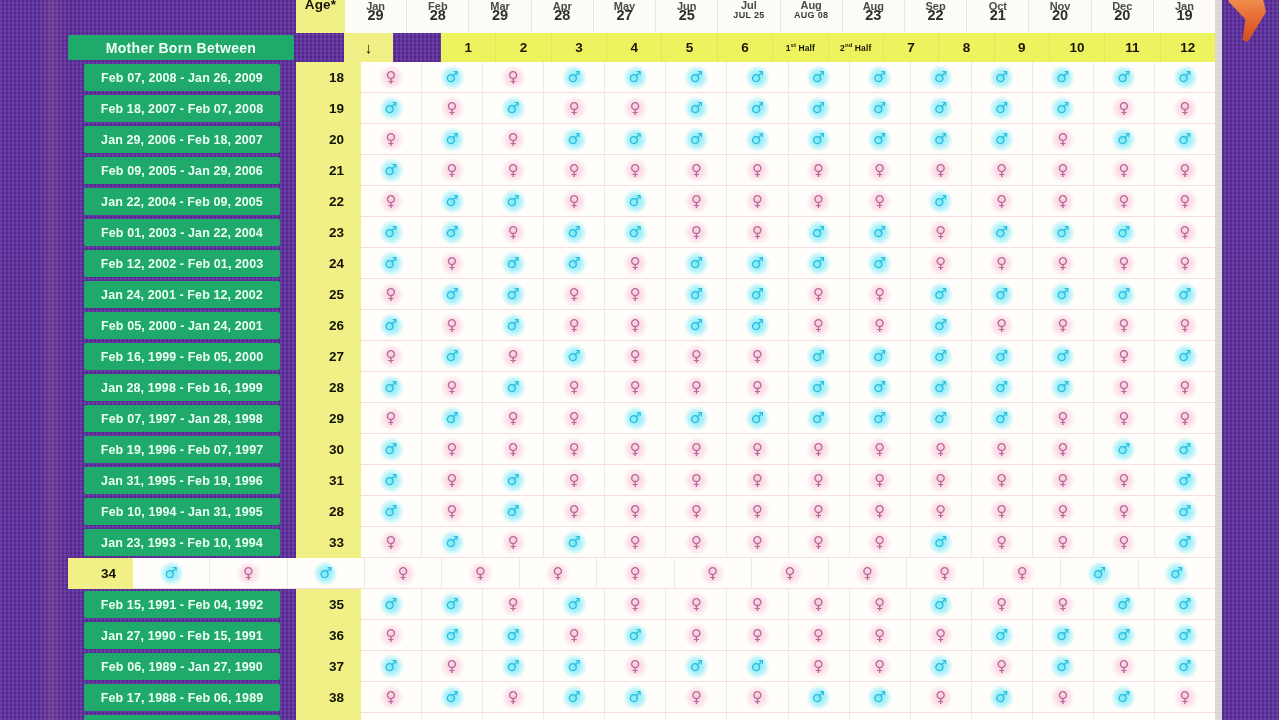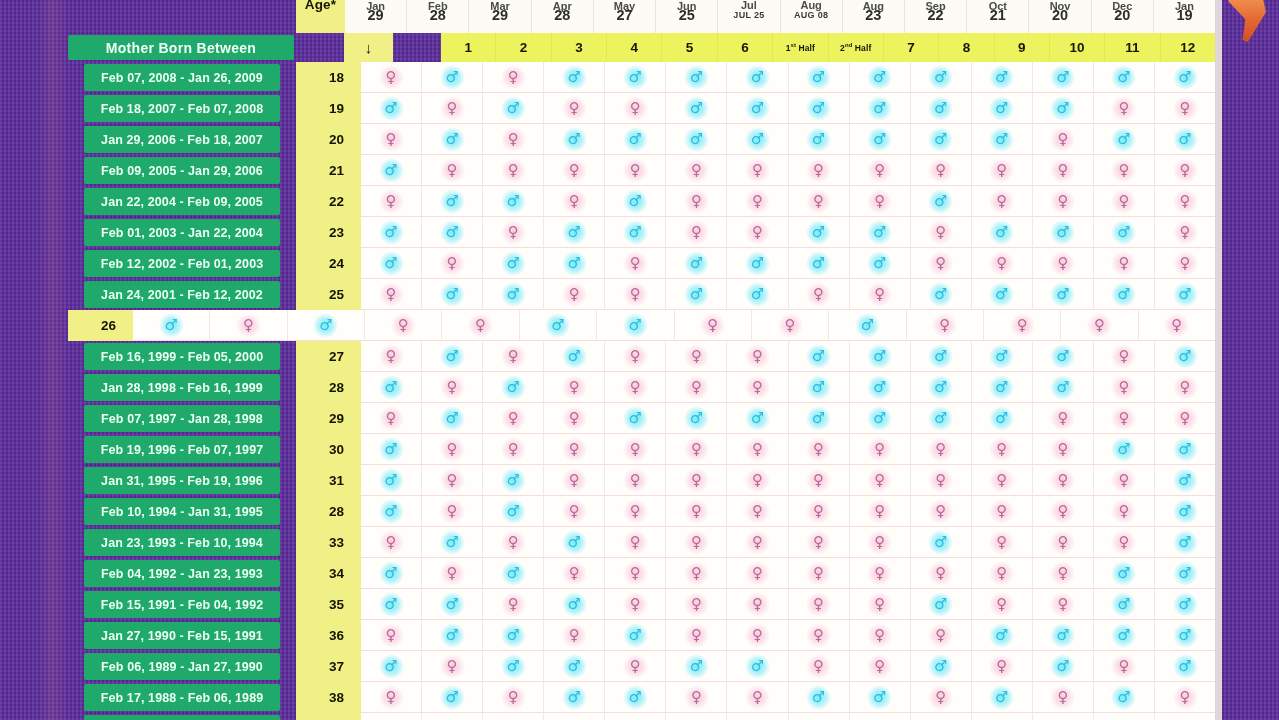--- a/index.html
+++ b/index.html
@@ -559,20 +559,23 @@
             </div>
             <div class="gcell sym-cell">
               <span class="sym M">♂</span>
             </div>
             <div class="gcell sym-cell">
               <span class="sym M">♂</span>
             </div>
           </div>
         </div>
         <div class="row data-row">
+          <div class="c-range">
+            <div class="range-bar">Feb 05, 2000 - Jan 24, 2001</div>
+          </div>
           <div class="c-age age-cell">26</div>
           <div class="grid">
             <div class="gcell sym-cell">
               <span class="sym M">♂</span>
             </div>
             <div class="gcell sym-cell">
               <span class="sym F">♀</span>
             </div>
             <div class="gcell sym-cell">
               <span class="sym M">♂</span>
@@ -956,23 +959,20 @@
             </div>
             <div class="gcell sym-cell">
               <span class="sym F">♀</span>
             </div>
             <div class="gcell sym-cell">
               <span class="sym M">♂</span>
             </div>
           </div>
         </div>
         <div class="row data-row">
-          <div class="c-range">
-            <div class="range-bar">Feb 04, 1992 - Jan 23, 1993</div>
-          </div>
           <div class="c-age age-cell">34</div>
           <div class="grid">
             <div class="gcell sym-cell">
               <span class="sym M">♂</span>
             </div>
             <div class="gcell sym-cell">
               <span class="sym F">♀</span>
             </div>
             <div class="gcell sym-cell">
               <span class="sym M">♂</span>

